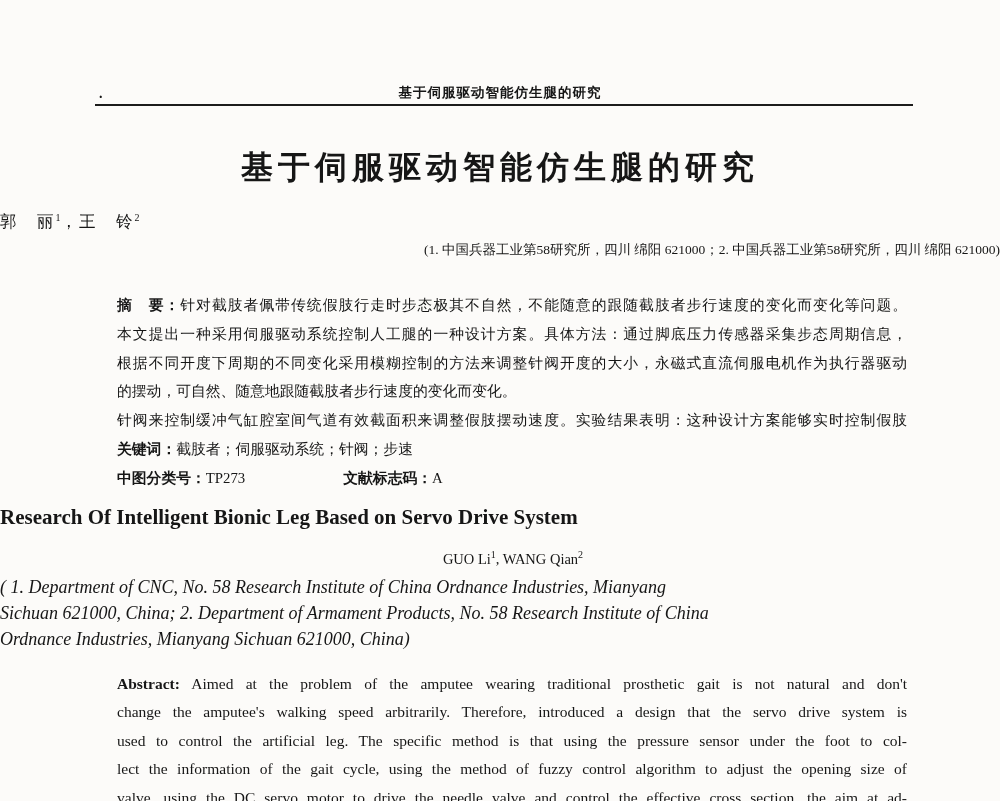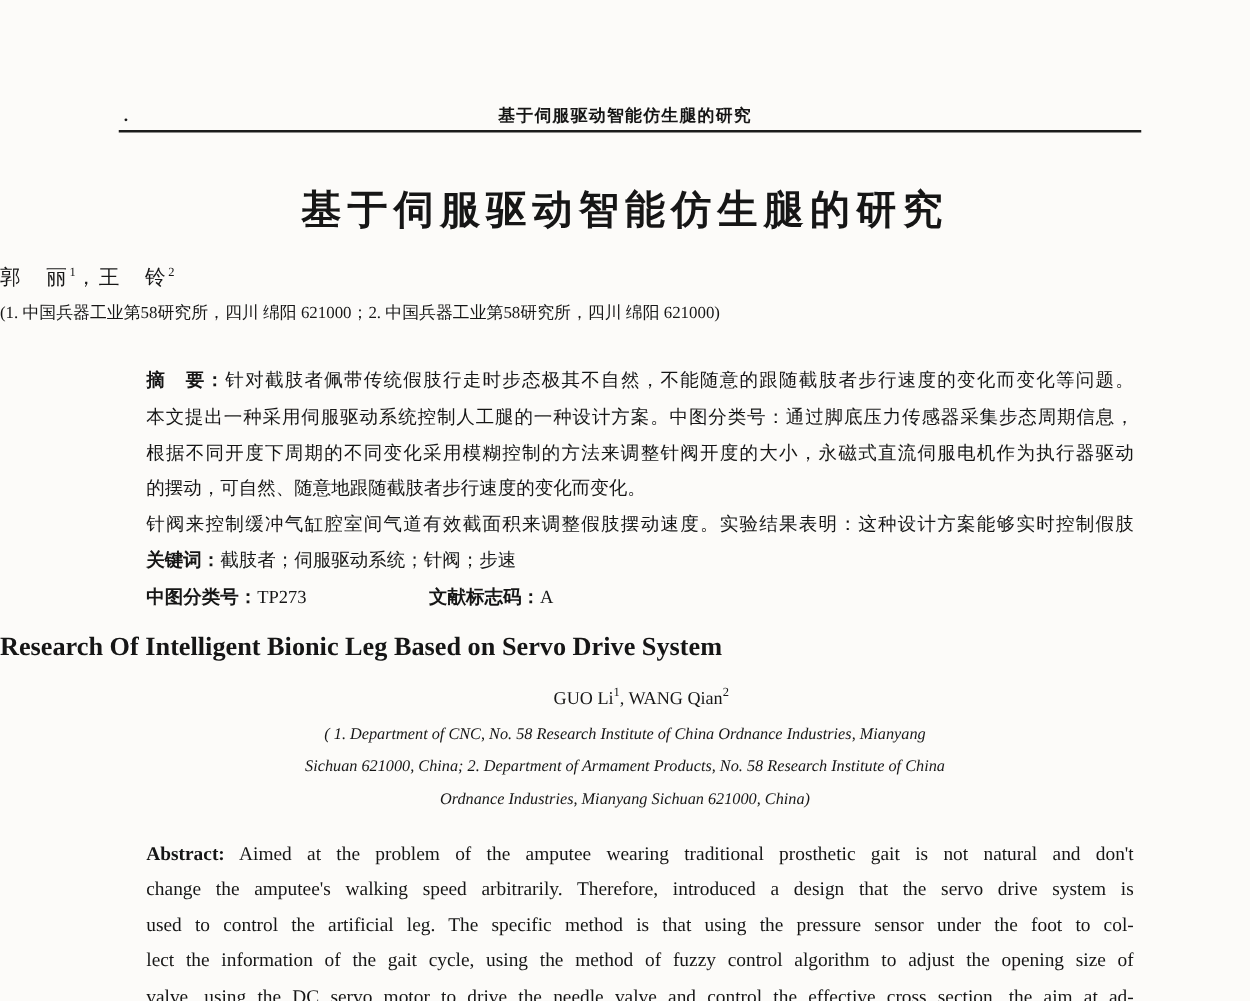--- a/index.html
+++ b/index.html
@@ -55,21 +55,21 @@
     letter-spacing: 2px;
   }
   .authors-cn sup, .authors-en sup {
     font-size: 10px;
     letter-spacing: 0;
   }
   .affiliation-cn {
     position: absolute;
     top: 241px; left: 0;
     width: 100%;
-    text-align: left;
+    text-align: right;
     font-size: 13.5px;
   }
   .cn-block {
     position: absolute;
     top: 291px; left: 117px;
     width: 790px;
     font-size: 14.8px;
   }
   .cn-line {
     height: 28.8px;
@@ -99,23 +99,23 @@
     position: absolute;
     top: 549px; left: 13px;
     width: 100%;
     text-align: center;
     font-size: 14.5px;
   }
   .affiliation-en {
     position: absolute;
     top: 574px; left: 0;
     width: 100%;
-    text-align: center;
+    text-align: left;
     font-style: italic;
-    font-size: 13px;
+    font-size: 18px;
   }
   .affiliation-en .aff-line {
     height: 26px;
     line-height: 26px;
   }
   .en-abstract {
     position: absolute;
     top: 670px; left: 117px;
     width: 790px;
     font-size: 15.5px;
@@ -139,21 +139,21 @@
   <div class="head-rule"></div>
 
   <h1 class="title-cn">基于伺服驱动智能仿生腿的研究</h1>
 
   <div class="authors-cn"><span>郭　丽</span><sup>1</sup><span>，王　铃</span><sup>2</sup></div>
 
   <div class="affiliation-cn">(1. 中国兵器工业第58研究所，四川 绵阳 621000；2. 中国兵器工业第58研究所，四川 绵阳 621000)</div>
 
   <div class="cn-block">
     <div class="cn-line justified"><span class="bold-label">摘　要：</span><span>针对截肢者佩带传统假肢行走时步态极其不自然，不能随意的跟随截肢者步行速度的变化而变化等问题。</span></div>
-    <div class="cn-line justified">本文提出一种采用伺服驱动系统控制人工腿的一种设计方案。中图分类号：通过脚底压力传感器采集步态周期信息，</div>
+    <div class="cn-line justified">本文提出一种采用伺服驱动系统控制人工腿的一种设计方案。具体方法：通过脚底压力传感器采集步态周期信息，</div>
     <div class="cn-line justified">根据不同开度下周期的不同变化采用模糊控制的方法来调整针阀开度的大小，永磁式直流伺服电机作为执行器驱动</div>
     <div class="cn-line">的摆动，可自然、随意地跟随截肢者步行速度的变化而变化。</div>
     <div class="cn-line justified">针阀来控制缓冲气缸腔室间气道有效截面积来调整假肢摆动速度。实验结果表明：这种设计方案能够实时控制假肢</div>
     <div class="cn-line"><span class="bold-label">关键词：</span><span>截肢者；伺服驱动系统；针阀；步速</span></div>
     <div class="cn-line"><span class="bold-label">中图分类号：</span><span>TP273</span><span class="bold-label clc-second">文献标志码：</span><span>A</span></div>
   </div>
 
   <h2 class="title-en">Research Of Intelligent Bionic Leg Based on Servo Drive System</h2>
 
   <div class="authors-en"><span>GUO Li</span><sup>1</sup><span>, WANG Qian</span><sup>2</sup></div>

